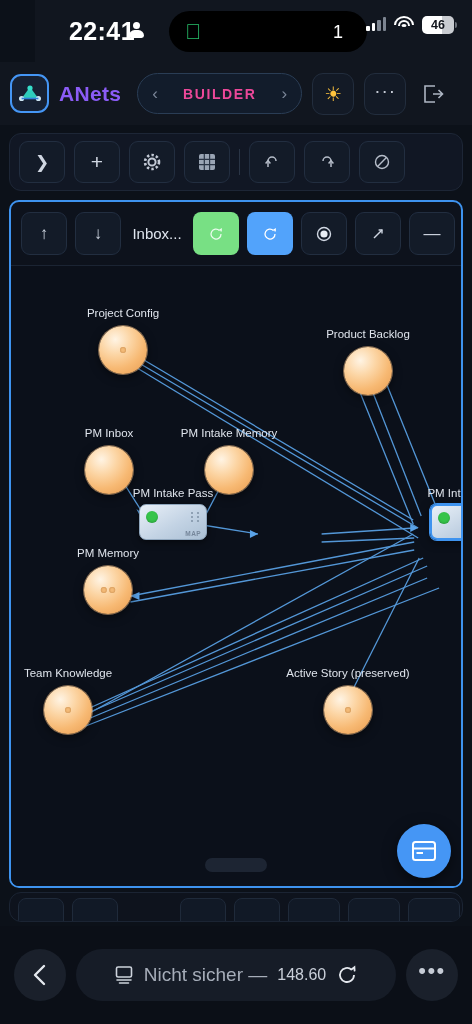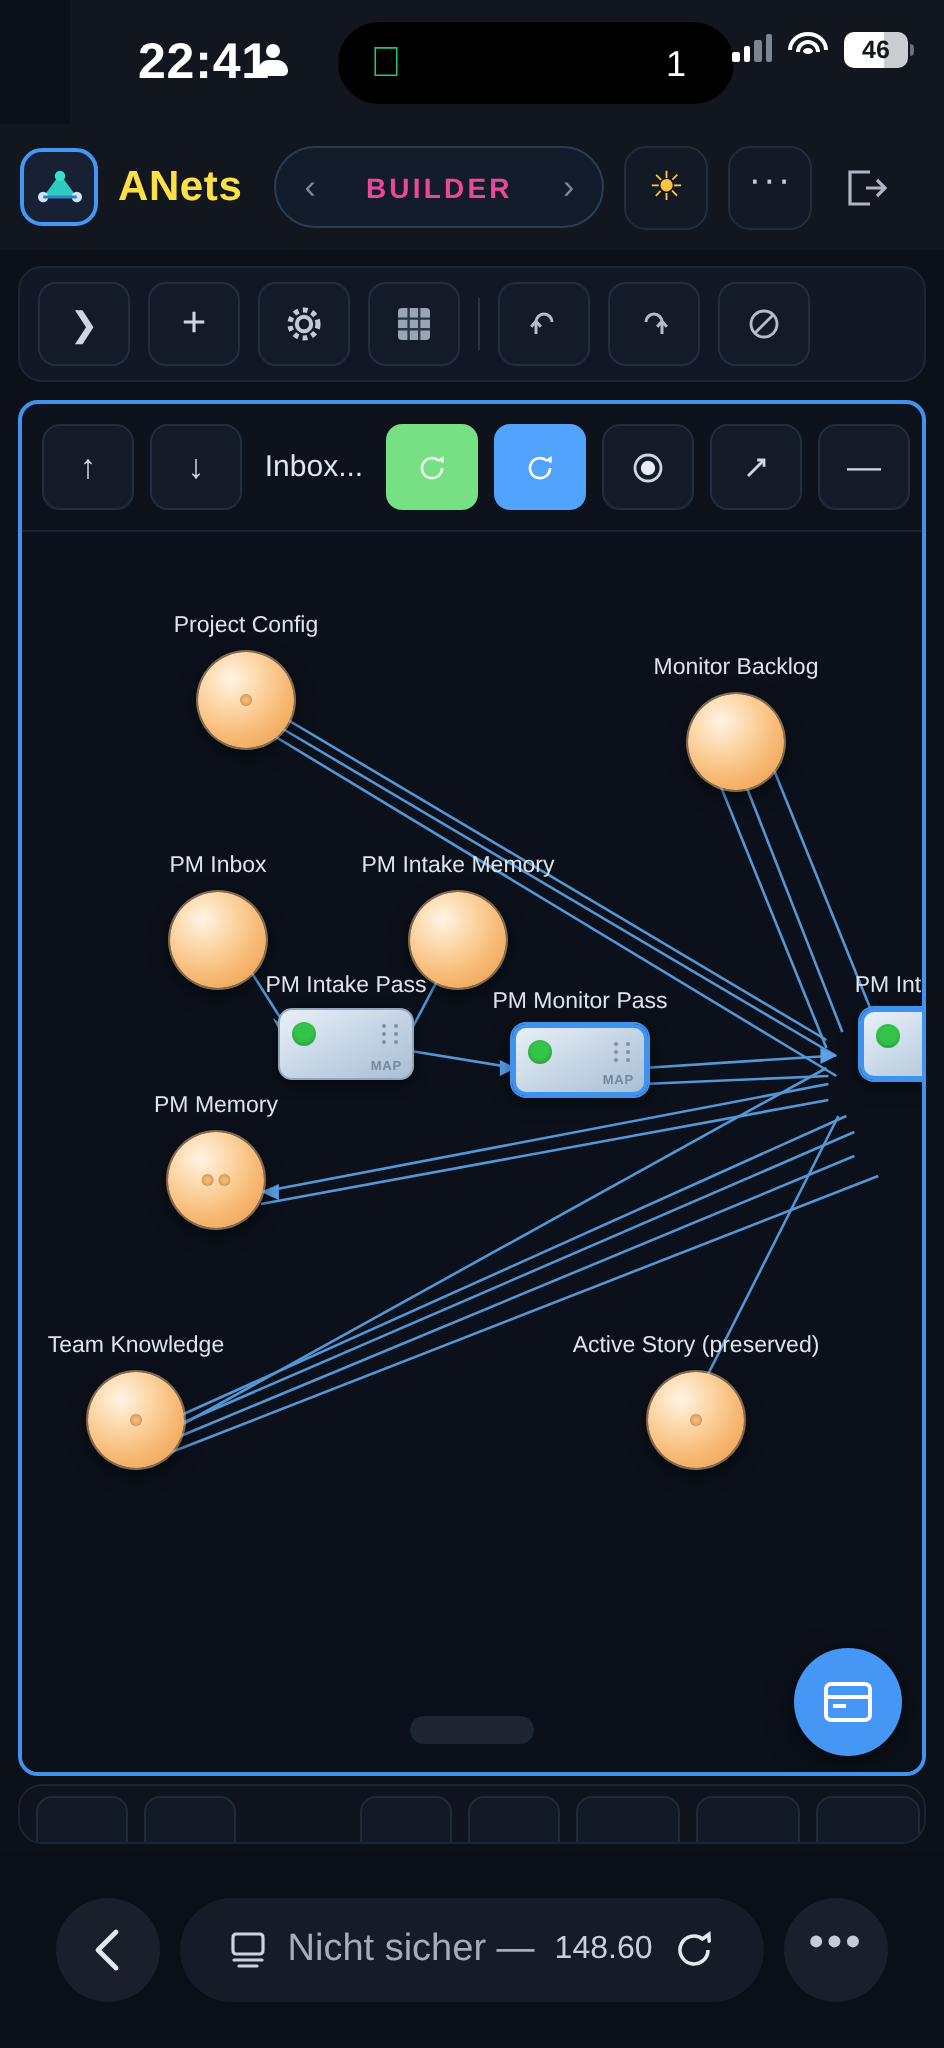--- a/index.html
+++ b/index.html
@@ -51,21 +51,21 @@
   
   .appbar {
     position: relative; height: 63px; background: #11161f;
     display: flex; align-items: center; padding: 0 10px; gap: 10px;
   }
   .logo {
     width: 39px; height: 39px; border-radius: 11px;
     background: #172133; border: 2px solid #4596f5;
     display: flex; align-items: center; justify-content: center; flex: none;
   }
-  .brand { color: #fde047; font-size: 21px; font-weight: bold; letter-spacing: .3px; flex: none; }
+  .brand { color: #8b5cf6; font-size: 21px; font-weight: bold; letter-spacing: .3px; flex: none; }
   .modeswitch {
     margin-left: 6px; width: 165px; height: 41px; border-radius: 21px;
     background: #121c2b; border: 1px solid #2a3d55;
     display: flex; align-items: center; justify-content: space-between;
     padding: 0 14px; flex: none;
   }
   .modeswitch .lbl { color: #ec4899; font-size: 14px; font-weight: bold; letter-spacing: 1.6px; }
   .chev { color: #7b8698; font-size: 17px; line-height: 1; }
   .ab-btn {
     width: 42px; height: 42px; border-radius: 11px; background: #131a26;
@@ -151,21 +151,21 @@
   .tb3 {
     position: relative; margin: 4px 9px 0; height: 30px;
     background: #0e131d; border: 1px solid #1b2433; border-radius: 12px;
     display: flex; align-items: flex-start; padding: 5px 8px; gap: 8px; overflow: hidden;
   }
   .tb3 .g { height: 34px; border-radius: 8px; border: 1px solid #1f2a3a; background: #111926; flex: none; }
 
   
   .browserbar {
     position: absolute; left: 0; right: 0; bottom: 0; height: 98px;
-    background: #0b0f17; display: flex; align-items: center; padding: 0 28px; gap: 10px;
+    background: #0b0f17; display: flex; align-items: center; padding: 0 14px; gap: 10px;
   }
   .bb-circle {
     width: 52px; height: 52px; border-radius: 50%; background: #1a202b;
     display: flex; align-items: center; justify-content: center; flex: none;
   }
   .urlbar {
     flex: 1; height: 52px; border-radius: 26px; background: #161c27;
     display: flex; align-items: center; justify-content: center; gap: 10px; padding: 0 14px;
   }
   .urlbar .utext { color: #a6adb9; font-size: 19px; white-space: nowrap; }
@@ -344,21 +344,21 @@
         </g>
       </svg>
 
       <div class="node" style="left:88px; top:60px;">
         <div class="nlabel">Project Config</div>
         <div class="sphere">
             <span class="dot"></span>
           </div>
       </div>
       <div class="node" style="left:333px; top:81px;">
-        <div class="nlabel">Monitor Backlog</div>
+        <div class="nlabel">Product Backlog</div>
         <div class="sphere"></div>
       </div>
       <div class="node" style="left:74px; top:180px;">
         <div class="nlabel">PM Inbox</div>
         <div class="sphere"></div>
       </div>
       <div class="node" style="left:194px; top:180px;">
         <div class="nlabel">PM Intake Memory</div>
         <div class="sphere"></div>
       </div>
@@ -391,35 +391,20 @@
         </div>
       </div>
 
       <div class="node" style="left:313px; top:420px;">
         <div class="nlabel">Active Story (preserved)</div>
         <div class="sphere">
             <span class="dot"></span>
           </div>
       </div>
 
-      <div class="node" style="left:245px; top:246px;">
-        <div class="nlabel" style="top:-17px;">PM Monitor Pass</div>
-        <div class="card selected">
-          <span class="gdot"></span>
-          <span class="grip">
-            <i style="left:0;top:0"></i>
-              <i style="left:6px;top:0"></i>
-            <i style="left:0;top:4px"></i>
-              <i style="left:6px;top:4px"></i>
-            <i style="left:0;top:8px"></i>
-              <i style="left:6px;top:8px"></i>
-          </span>
-          <span class="maptag">MAP</span>
-        </div>
-      </div>
 
       <div class="node" style="left:419px; top:238px;">
         <div class="nlabel" style="top:-17px; left:14px;">PM Int</div>
         <div class="card selected">
           <span class="gdot"></span>
         </div>
       </div>
 
       <div class="handlebar"></div>
 

